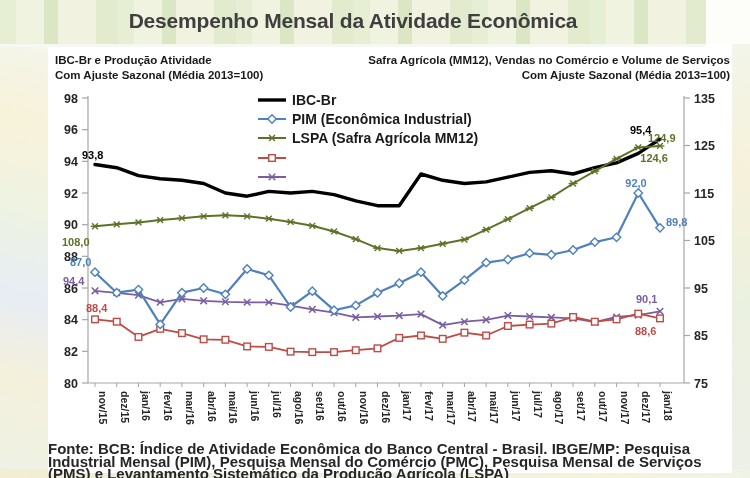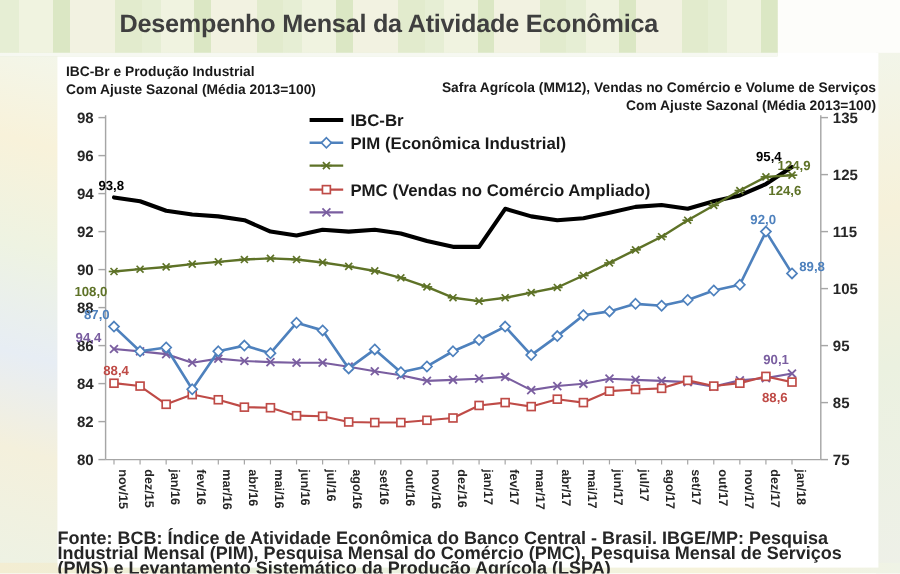--- a/index.html
+++ b/index.html
@@ -12,32 +12,32 @@
   #deco-left{left:0;top:44px;width:48px;height:434px;
     background:linear-gradient(195deg,#f3f6ea 0%,#f8f2da 18%,#eef3e2 38%,#e7edf4 58%,#f4f0dc 76%,#edf2e4 100%);}
   #deco-right{right:0;top:44px;width:20px;height:434px;
     background:linear-gradient(170deg,#f2f5e9 0%,#f6f1da 30%,#ebf1e0 60%,#eef0e8 100%);}
   #deco-bottom{left:0;bottom:0;width:750px;height:9px;
     background:linear-gradient(90deg,#f3edd2,#e9f0dc 30%,#edf2e2 55%,#f7f2d9 80%,#eff3e6);}
   
   #panel{position:absolute;left:48px;top:44px;width:684px;height:429px;background:#ffffff;z-index:1;}
   
   #banner{
-    position:absolute;left:0;top:0;width:648px;height:44px;z-index:2;
+    position:absolute;left:0;top:0;width:706px;height:44px;z-index:2;
     background:
       repeating-linear-gradient(90deg,#e6eed4 0 16px,#f0f3e0 16px 44px,#dbe7c4 44px 58px,#f2f2e1 58px 96px,#e2ebcd 96px 118px),
       #e4ecd2;
     border-bottom:3px solid #f6f8f1;
   }
   #banner .title{
     text-align:center;line-height:42px;font-size:21px;font-weight:bold;color:#3f3f3f;letter-spacing:-0.2px;
   }
   .hdr{position:absolute;z-index:3;font-size:11.5px;font-weight:bold;color:#1a1a1a;line-height:15px;}
   #hdr-left{left:55px;top:53px;text-align:left;}
-  #hdr-right{right:20px;top:67px;text-align:right;}
+  #hdr-right{right:20px;top:53px;text-align:right;}
   #legend{position:absolute;left:257px;top:90px;z-index:4;}
   .legend-item{display:flex;align-items:center;height:19.3px;}
   .legend-item svg{display:block;margin-right:5px;}
   .legend-item span{font-size:14px;font-weight:bold;color:#1a1a1a;white-space:nowrap;}
   #chart-svg{position:absolute;left:0;top:0;z-index:3;}
   #footer{
     position:absolute;left:48px;top:443px;width:676px;z-index:3;
     font-size:15px;font-weight:bold;color:#262626;line-height:12.5px;
   }
 </style>
@@ -48,21 +48,21 @@
 <div class="deco" id="deco-right"></div>
 <div class="deco" id="deco-bottom"></div>
 
 <div id="panel"></div>
 
 <div id="banner">
   <div class="title">Desempenho Mensal da Atividade Econômica</div>
 </div>
 
 <div class="hdr" id="hdr-left">
-  <div>IBC-Br e Produção Industrial</div>
+  <div>IBC-Br e Produção Atividade</div>
   <div>Com Ajuste Sazonal (Média 2013=100)</div>
 </div>
 
 <div class="hdr" id="hdr-right">
   <div>Safra Agrícola (MM12), Vendas no Comércio e Volume de Serviços</div>
   <div>Com Ajuste Sazonal (Média 2013=100)</div>
 </div>
 
 <div id="legend">
     <div class="legend-item">
@@ -83,29 +83,29 @@
     </div>
     <div class="legend-item">
       <svg width="30" height="14">
         <line x1="1" y1="7" x2="29" y2="7" stroke="#5e7227" stroke-width="2"></line>
         <g>
           <line x1="10.6" y1="7" x2="19.4" y2="7" stroke="#5e7227" stroke-width="1.4"></line>
           <line x1="12.1" y1="4.1" x2="17.9" y2="9.9" stroke="#5e7227" stroke-width="1.4"></line>
           <line x1="12.1" y1="9.9" x2="17.9" y2="4.1" stroke="#5e7227" stroke-width="1.4"></line>
         </g>
       </svg>
+      <span>LSPA (Safra Agrícola MM12)</span>
     </div>
     <div class="legend-item">
       <svg width="30" height="14">
         <line x1="1" y1="7" x2="29" y2="7" stroke="#bf4b47" stroke-width="2"></line>
         <g>
           <rect x="11.7" y="3.7" width="6.6" height="6.6" fill="#fff" stroke="#bf4b47" stroke-width="1.4"></rect>
         </g>
       </svg>
-      <span>PMC (Vendas no Comércio Ampliado)</span>
     </div>
     <div class="legend-item">
       <svg width="30" height="14">
         <line x1="1" y1="7" x2="29" y2="7" stroke="#7a5ea0" stroke-width="2"></line>
         <g>
           <line x1="11.7" y1="3.7" x2="18.3" y2="10.3" stroke="#7a5ea0" stroke-width="1.5"></line>
           <line x1="11.7" y1="10.3" x2="18.3" y2="3.7" stroke="#7a5ea0" stroke-width="1.5"></line>
         </g>
       </svg>
     </div>

